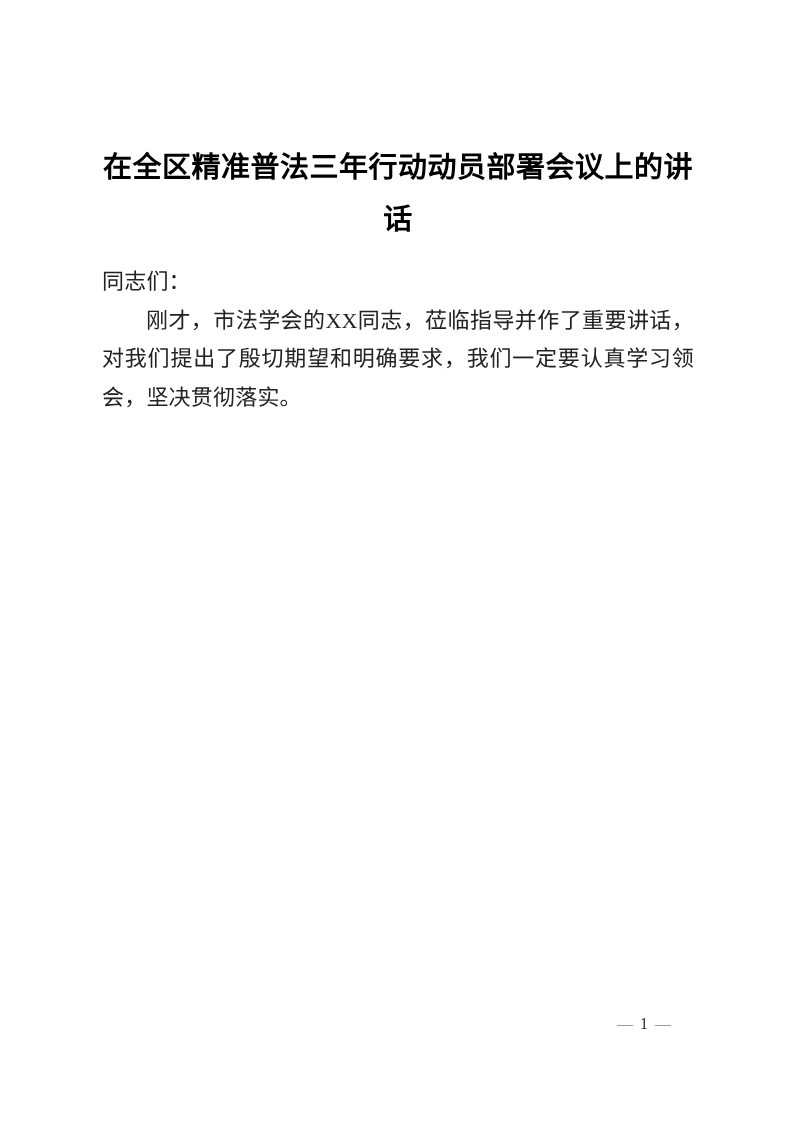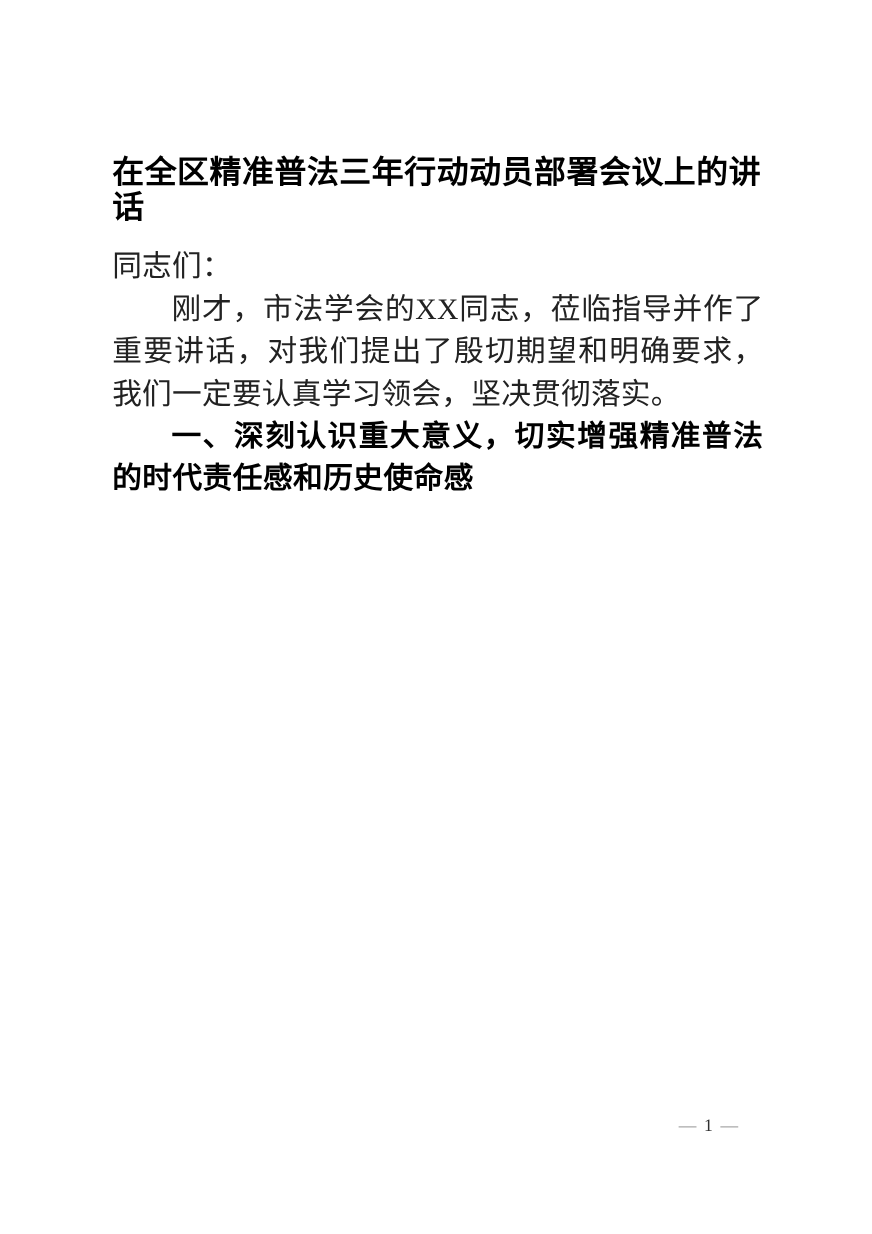--- a/index.html
+++ b/index.html
@@ -18,30 +18,30 @@
   }
   .doc-body {
     position: absolute;
     left: 102px;
     top: 141px;
     width: 592px;
   }
   .doc-title {
     margin: 0 0 18px 0;
     font-size: 29px;
-    line-height: 32px;
+    line-height: 52px;
     font-weight: bold;
     color: #000000;
-    text-align: left;
+    text-align: center;
     letter-spacing: 0.5px;
     font-family: "Liberation Serif", "DejaVu Serif", serif;
   }
   .para {
     margin: 0;
-    font-size: 27px;
+    font-size: 22px;
     line-height: 38.6px;
     text-align: justify;
     letter-spacing: 0.2px;
     color: #222222;
   }
   .para.salutation {
     text-indent: 0;
   }
   .para.body {
     text-indent: 2em;
@@ -75,20 +75,19 @@
 </style>
 </head>
 <body>
 
 <div class="page">
   <div class="doc-body">
     <h1 class="doc-title">在全区精准普法三年行动动员部署会议上的讲话</h1>
     <div id="paragraphs">
         <p class="para salutation">同志们：</p>
         <p class="para body">刚才，市法学会的XX同志，莅临指导并作了重要讲话，对我们提出了殷切期望和明确要求，我们一定要认真学习领会，坚决贯彻落实。</p>
-        <p class="para heading">一、深刻认识重大意义，切实增强精准普法的时代责任感和历史使命感</p>
       </div>
   </div>
 
   <div class="footer-page-number">
     <span class="dash">—</span><span class="num">1</span><span class="dash">—</span>
   </div>
 </div>
 
 </body></html>

